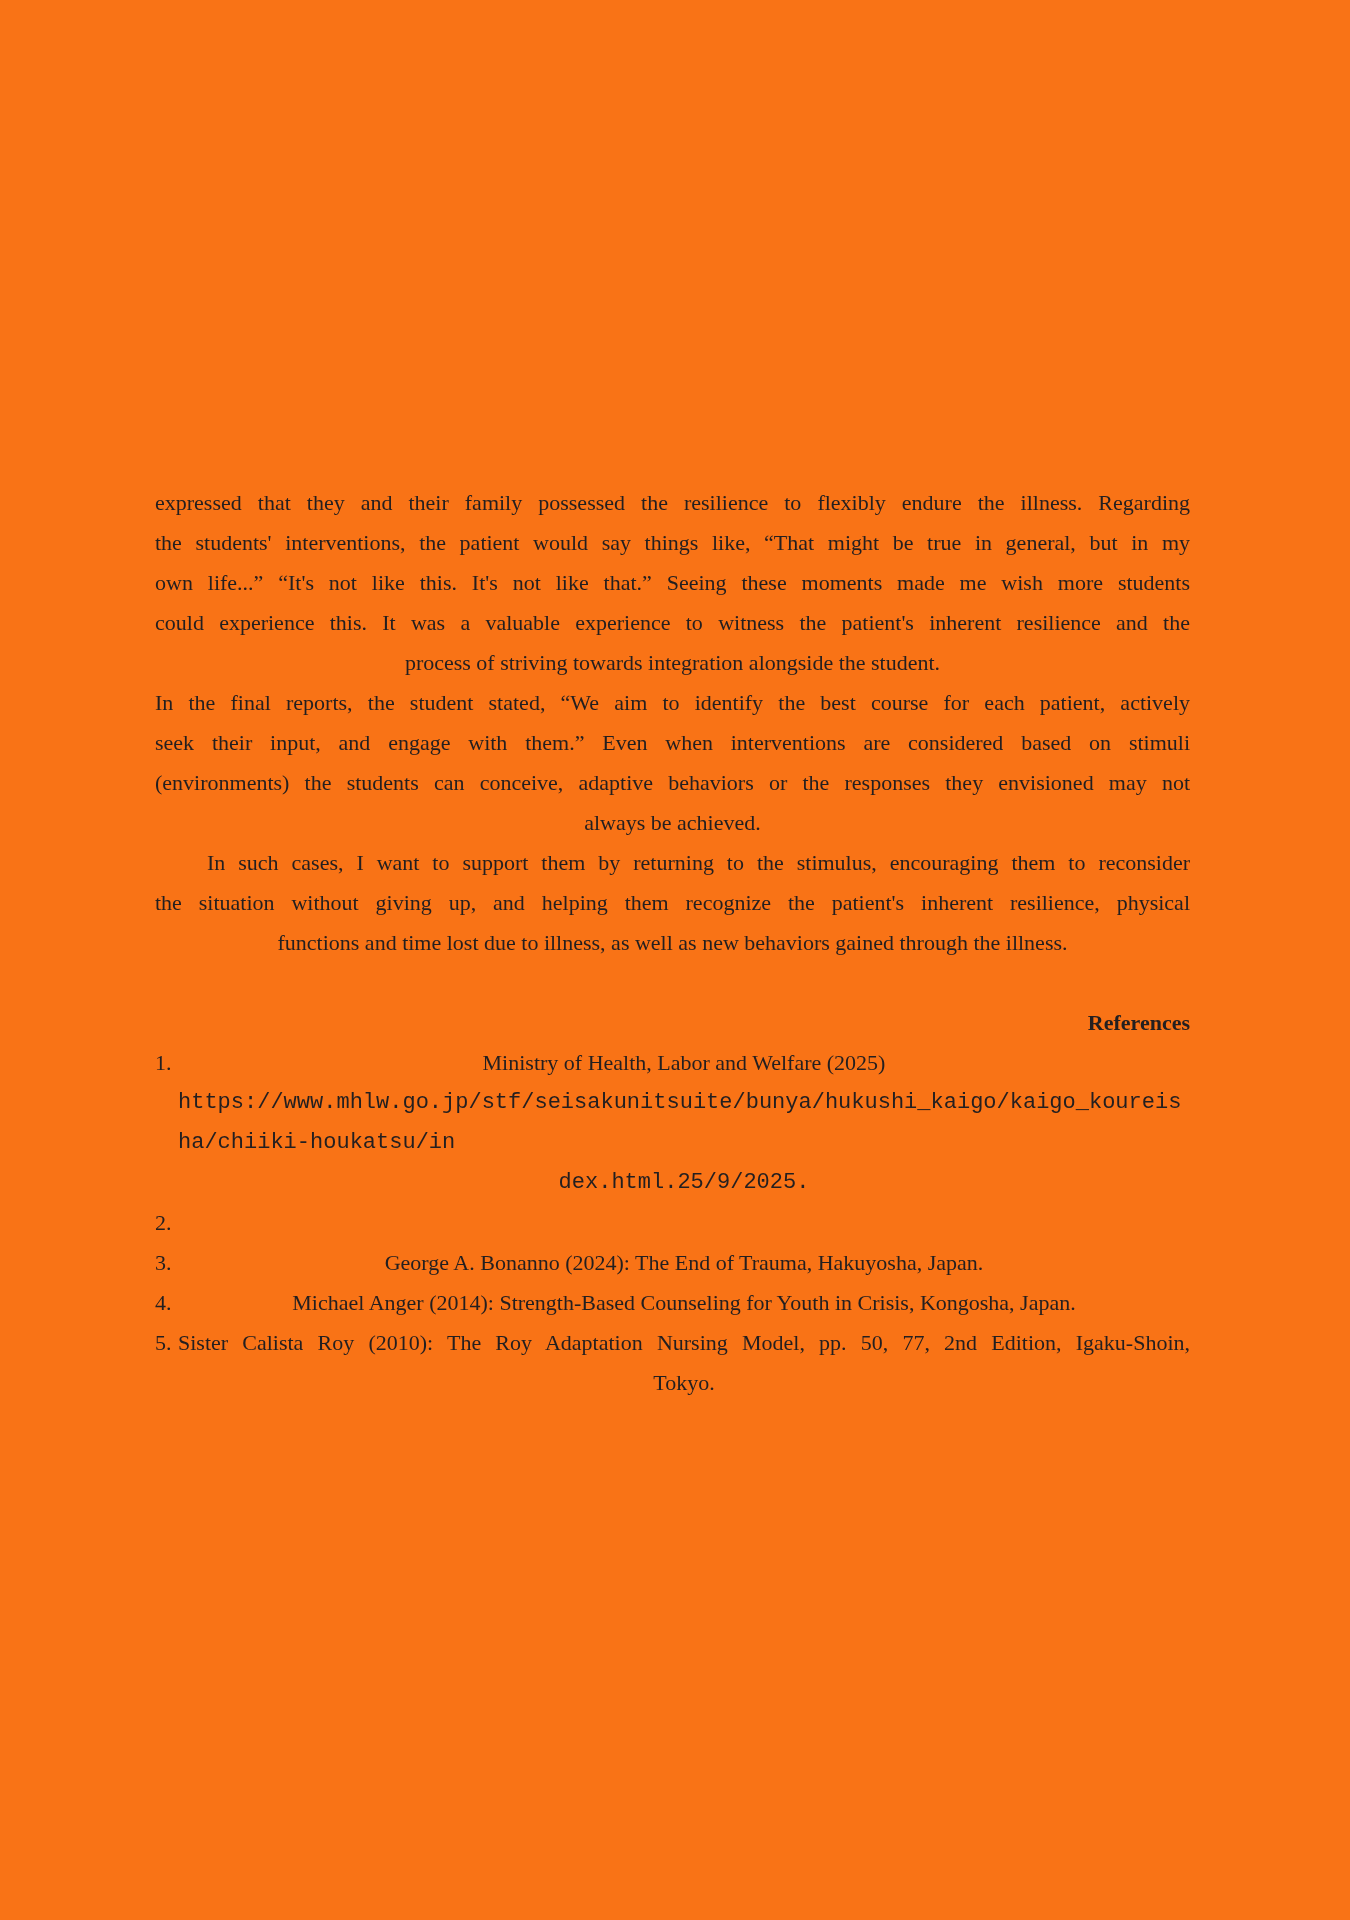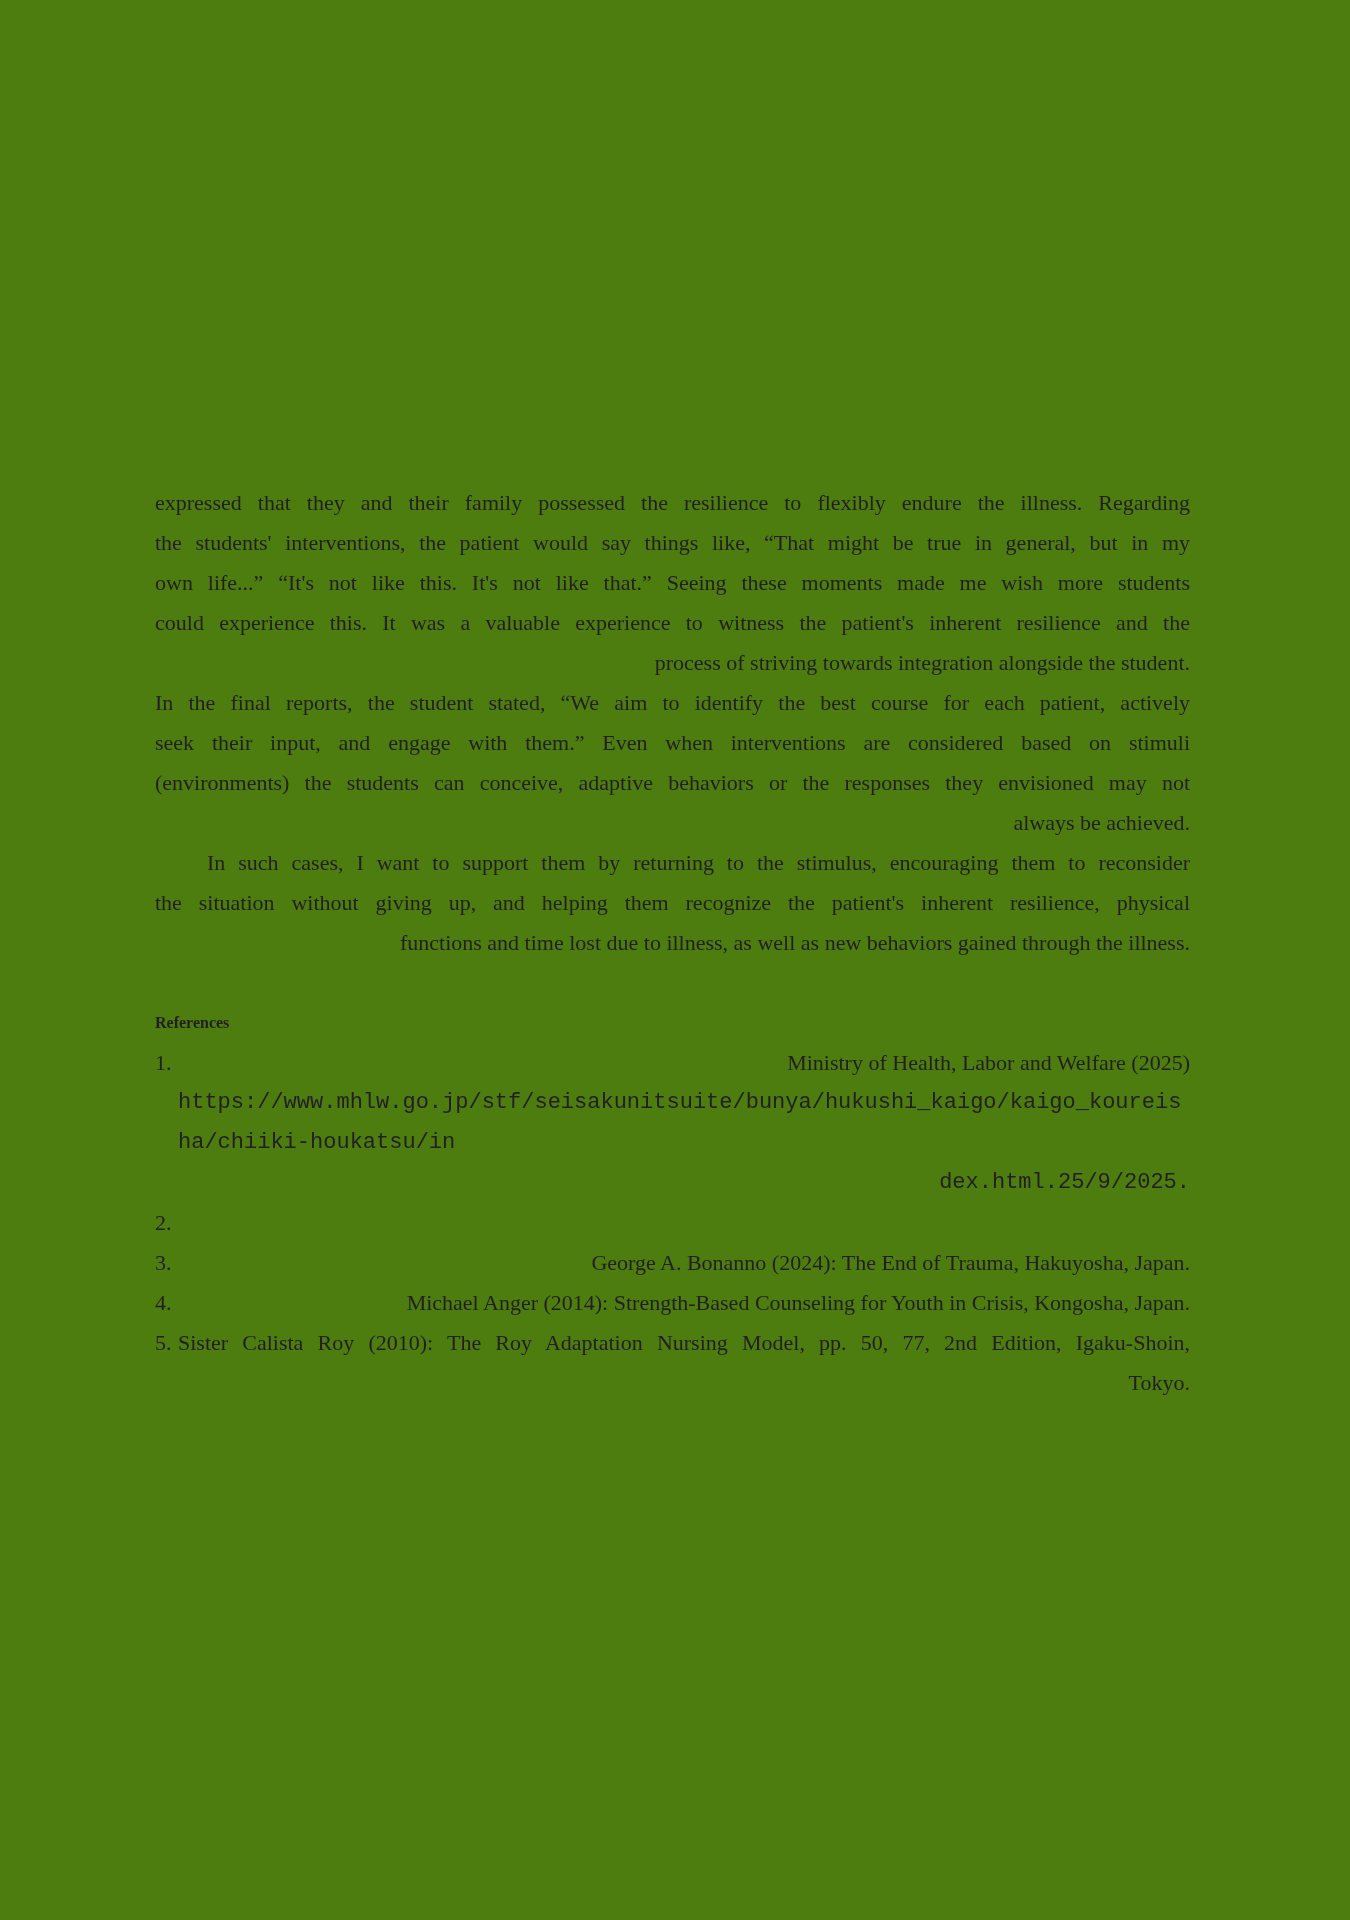--- a/index.html
+++ b/index.html
@@ -4,21 +4,21 @@
 <style>
   html, body {
     margin: 0;
     padding: 0;
     background: #ffffff;
   }
   .page {
     position: relative;
     width: 1350px;
     height: 1920px;
-    background: #4d7c0f;
+    background: #f97316;
     overflow: hidden;
     font-family: "Liberation Serif", "DejaVu Serif", serif;
     color: #231f20;
   }
   .content {
     position: absolute;
     left: 155px;
     top: 483px;
     width: 1035px;
     font-size: 22px;
@@ -29,37 +29,37 @@
   .ln {
     white-space: normal;
   }
   
   .ln.j {
     text-align: justify;
     text-align-last: justify;
   }
   
   .ln.l {
-    text-align: right;
+    text-align: center;
   }
   
   .ln.ind {
     padding-left: 52px;
   }
   
   .ln.u {
     word-break: break-all;
     font-family: Liberation Mono, monospace;
   }
   .refs-heading {
     margin: 40px 0 0 0;
-    font-size: 16px;
+    font-size: 22px;
     line-height: 40px;
     font-weight: bold;
-    text-align: left;
+    text-align: right;
   }
   .ref-list { margin: 0; }
   .ref-item {
     display: flex;
     align-items: flex-start;
   }
   .ref-num {
     flex: 0 0 23px;
     text-align: left;
   }

